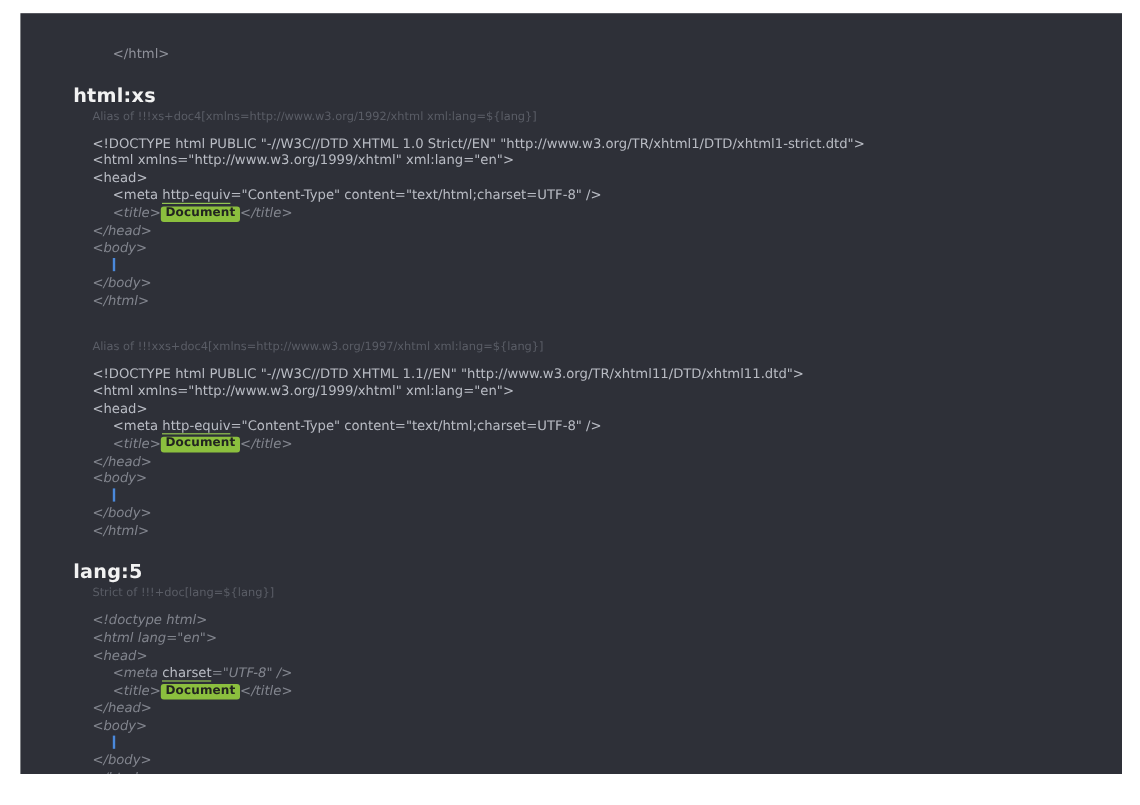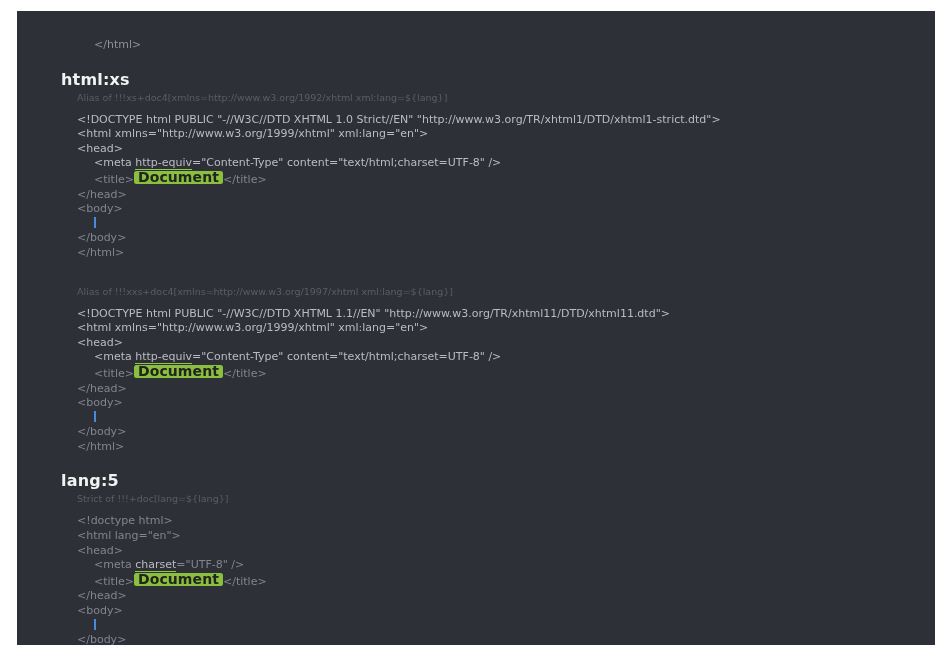--- a/index.html
+++ b/index.html
@@ -62,35 +62,35 @@
     white-space: pre;
   }
   .code-line {
     white-space: pre;
     min-height: 14.6px;
   }
   .ind1 { padding-left: 17px; }
 
   
   .bright { color: #b9bcc4; }
-  .dim { color: #82858e; }
+  .dim { color: #82858e; font-style: italic; }
 
   
   .attr-underline {
     color: #b9bcc4;
     border-bottom: 1.5px solid #93c552;
     padding-bottom: 0px;
   }
 
   
   .doc-badge {
     display: inline-block;
     background: #8bbf3e;
     color: #22241f;
-    font-size: 14px;
+    font-size: 10px;
     font-weight: bold;
     line-height: 12px;
     padding: 0px 4px 1px 4px;
     border-radius: 2.5px;
     vertical-align: 1px;
     letter-spacing: 0.1px;
   }
 
   
   .caret {

